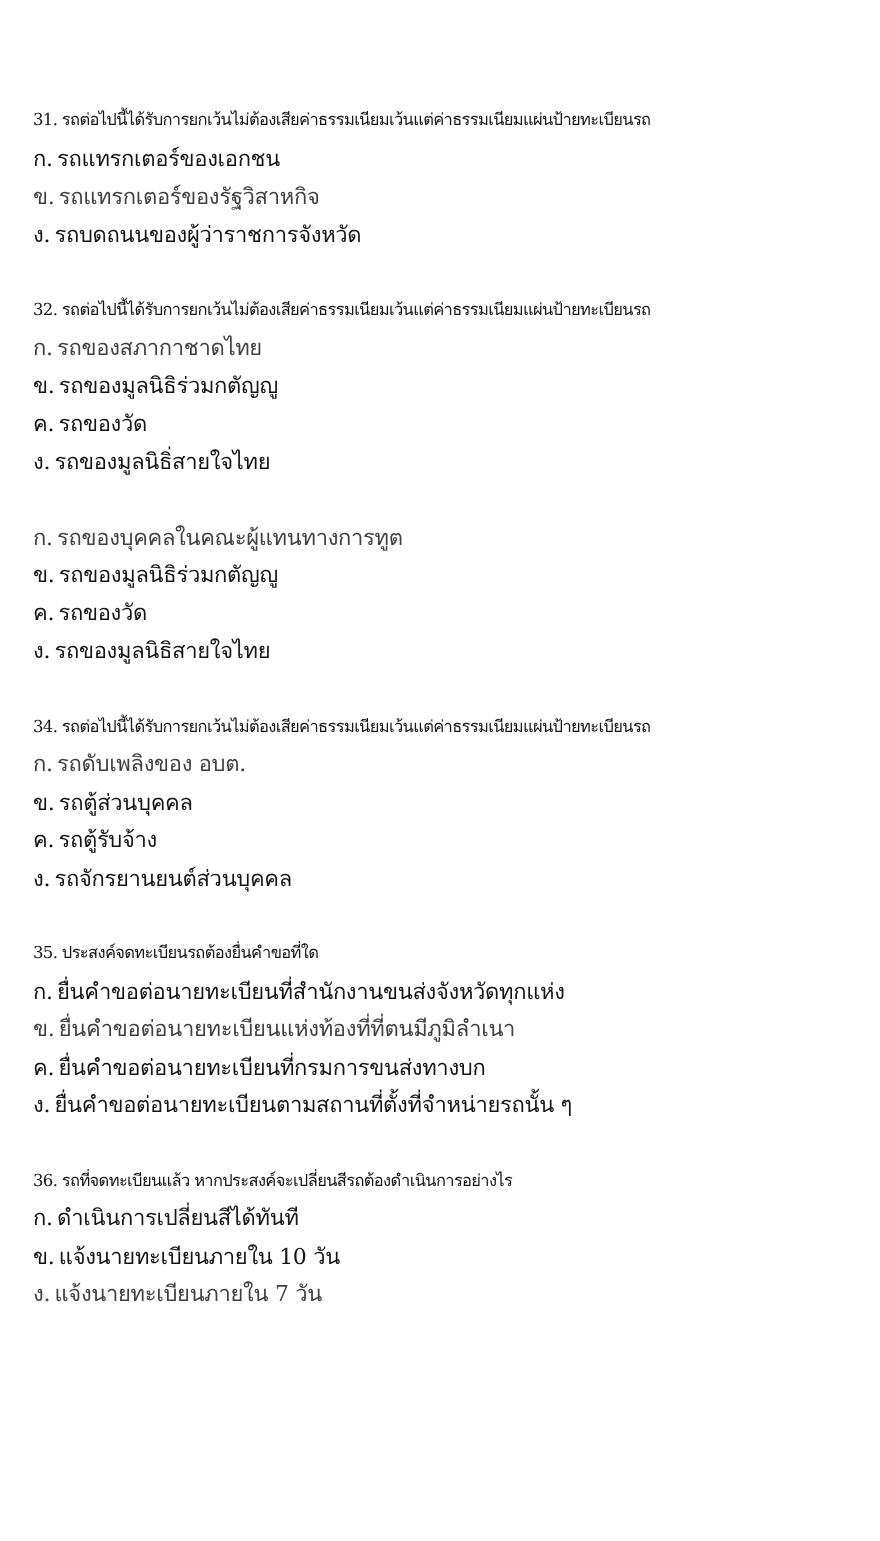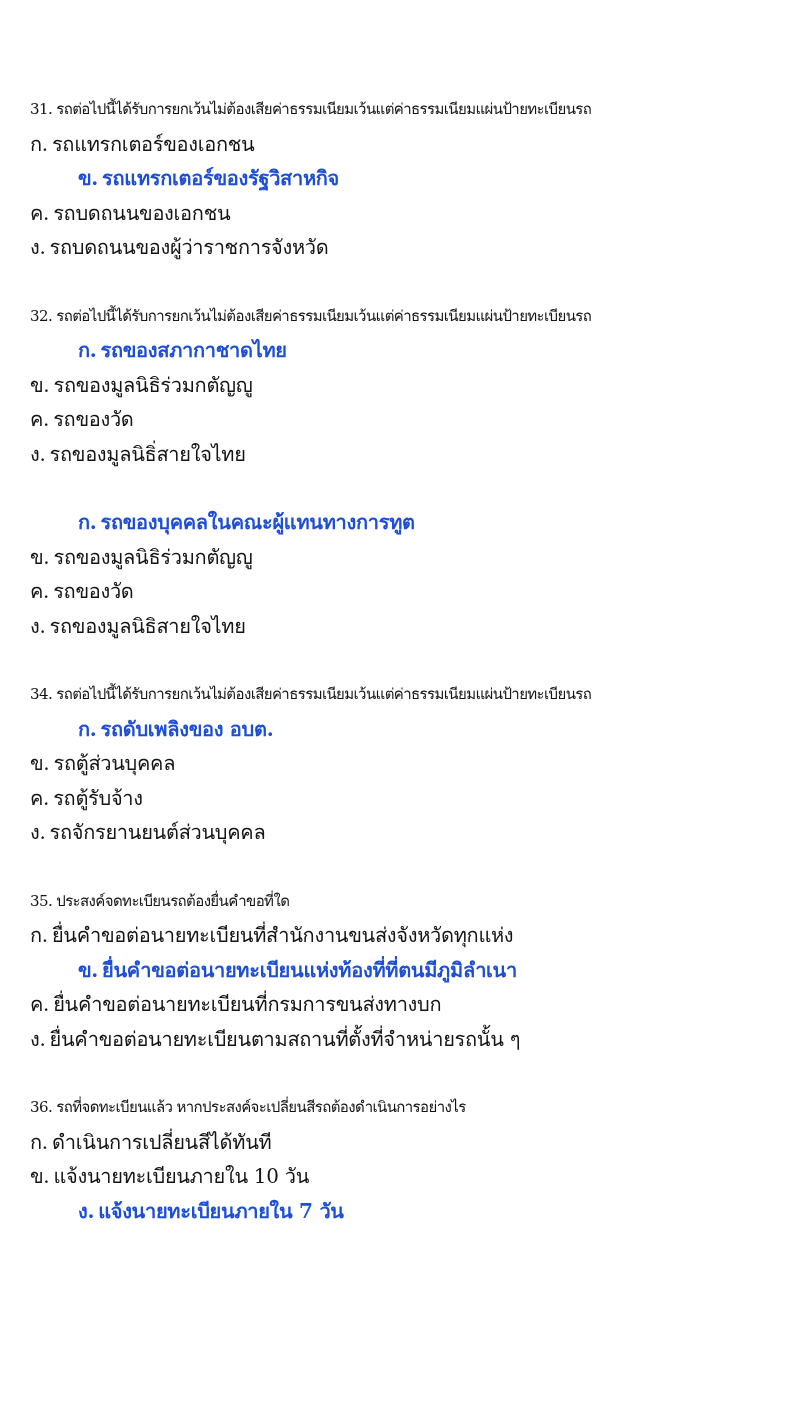--- a/index.html
+++ b/index.html
@@ -30,36 +30,34 @@
       white-space: nowrap;
       font-size: 20px;
       letter-spacing: -0.3px;
     }
     .q-line {
       font-weight: normal;
       font-size: 15px;
       letter-spacing: -0.6px;
     }
     .opt-line.correct {
-      color: #1d4ed8;
-      font-weight: bold;
-      margin-left: 48px;
+      color: #404040;
+      font-weight: normal;
     }
     .opt-line .label { margin-right: 4px; }
   </style>
 </head>
 <body>
 
 <div class="page">
 
   <div class="question-block">
     <div class="q-line"><span>31.</span> <span>รถต่อไปนี้ได้รับการยกเว้นไม่ต้องเสียค่าธรรมเนียมเว้นแต่ค่าธรรมเนียมแผ่นป้ายทะเบียนรถ</span></div>
     <div class="opt-line"><span class="label">ก.</span><span>รถแทรกเตอร์ของเอกชน</span></div>
     <div class="opt-line correct"><span class="label">ข.</span><span>รถแทรกเตอร์ของรัฐวิสาหกิจ</span></div>
-    <div class="opt-line"><span class="label">ค.</span><span>รถบดถนนของเอกชน</span></div>
     <div class="opt-line"><span class="label">ง.</span><span>รถบดถนนของผู้ว่าราชการจังหวัด</span></div>
   </div>
 
   <div class="question-block">
     <div class="q-line"><span>32.</span> <span>รถต่อไปนี้ได้รับการยกเว้นไม่ต้องเสียค่าธรรมเนียมเว้นแต่ค่าธรรมเนียมแผ่นป้ายทะเบียนรถ</span></div>
     <div class="opt-line correct"><span class="label">ก.</span><span>รถของสภากาชาดไทย</span></div>
     <div class="opt-line"><span class="label">ข.</span><span>รถของมูลนิธิร่วมกตัญญู</span></div>
     <div class="opt-line"><span class="label">ค.</span><span>รถของวัด</span></div>
     <div class="opt-line"><span class="label">ง.</span><span>รถของมูลนิธิ่สายใจไทย</span></div>
   </div>

